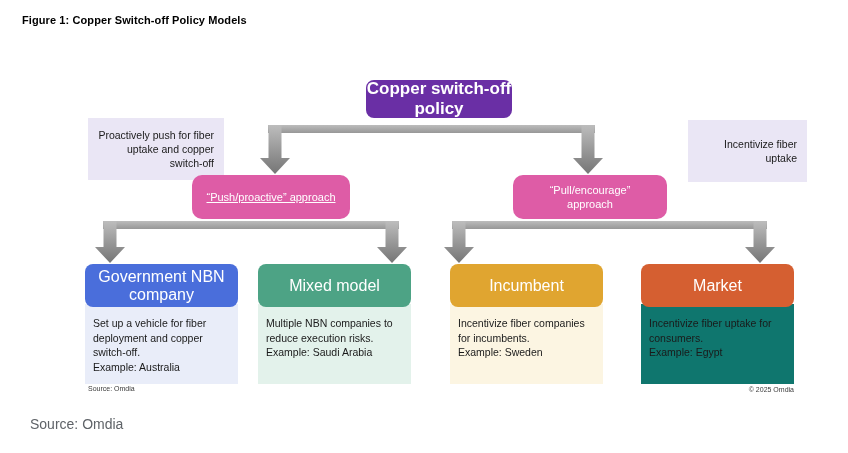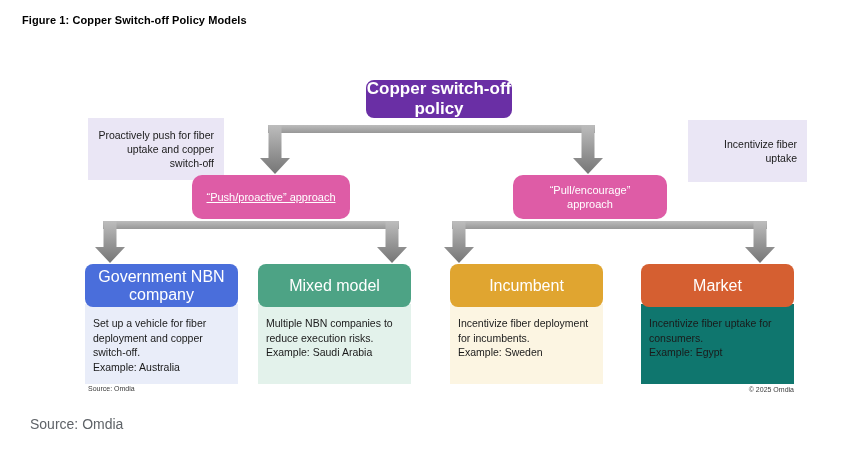--- a/index.html
+++ b/index.html
@@ -74,21 +74,21 @@
   </div>
 
   <div class="abs node model-header c2" style="background-color: rgb(77, 163, 133);">Mixed model</div>
   <div class="abs model-desc c2" style="background-color: rgb(227, 242, 235);">
     <span class="desc-line">Multiple NBN companies to reduce execution risks.</span>
     <span class="desc-line">Example: Saudi Arabia</span>
   </div>
 
   <div class="abs node model-header c3" style="background-color: rgb(224, 165, 48);">Incumbent</div>
   <div class="abs model-desc c3" style="background-color: rgb(252, 245, 226);">
-    <span class="desc-line">Incentivize fiber deployment for incumbents.</span>
+    <span class="desc-line">Incentivize fiber companies for incumbents.</span>
     <span class="desc-line">Example: Sweden</span>
   </div>
 
   <div class="abs node model-header c4" style="background-color: rgb(213, 95, 49);">Market</div>
   <div class="abs model-desc c4" style="background-color: #0f766e;">
     <span class="desc-line">Incentivize fiber uptake for consumers.</span>
     <span class="desc-line">Example: Egypt</span>
   </div>
 
   <div class="abs" id="source-small">Source: Omdia</div>

